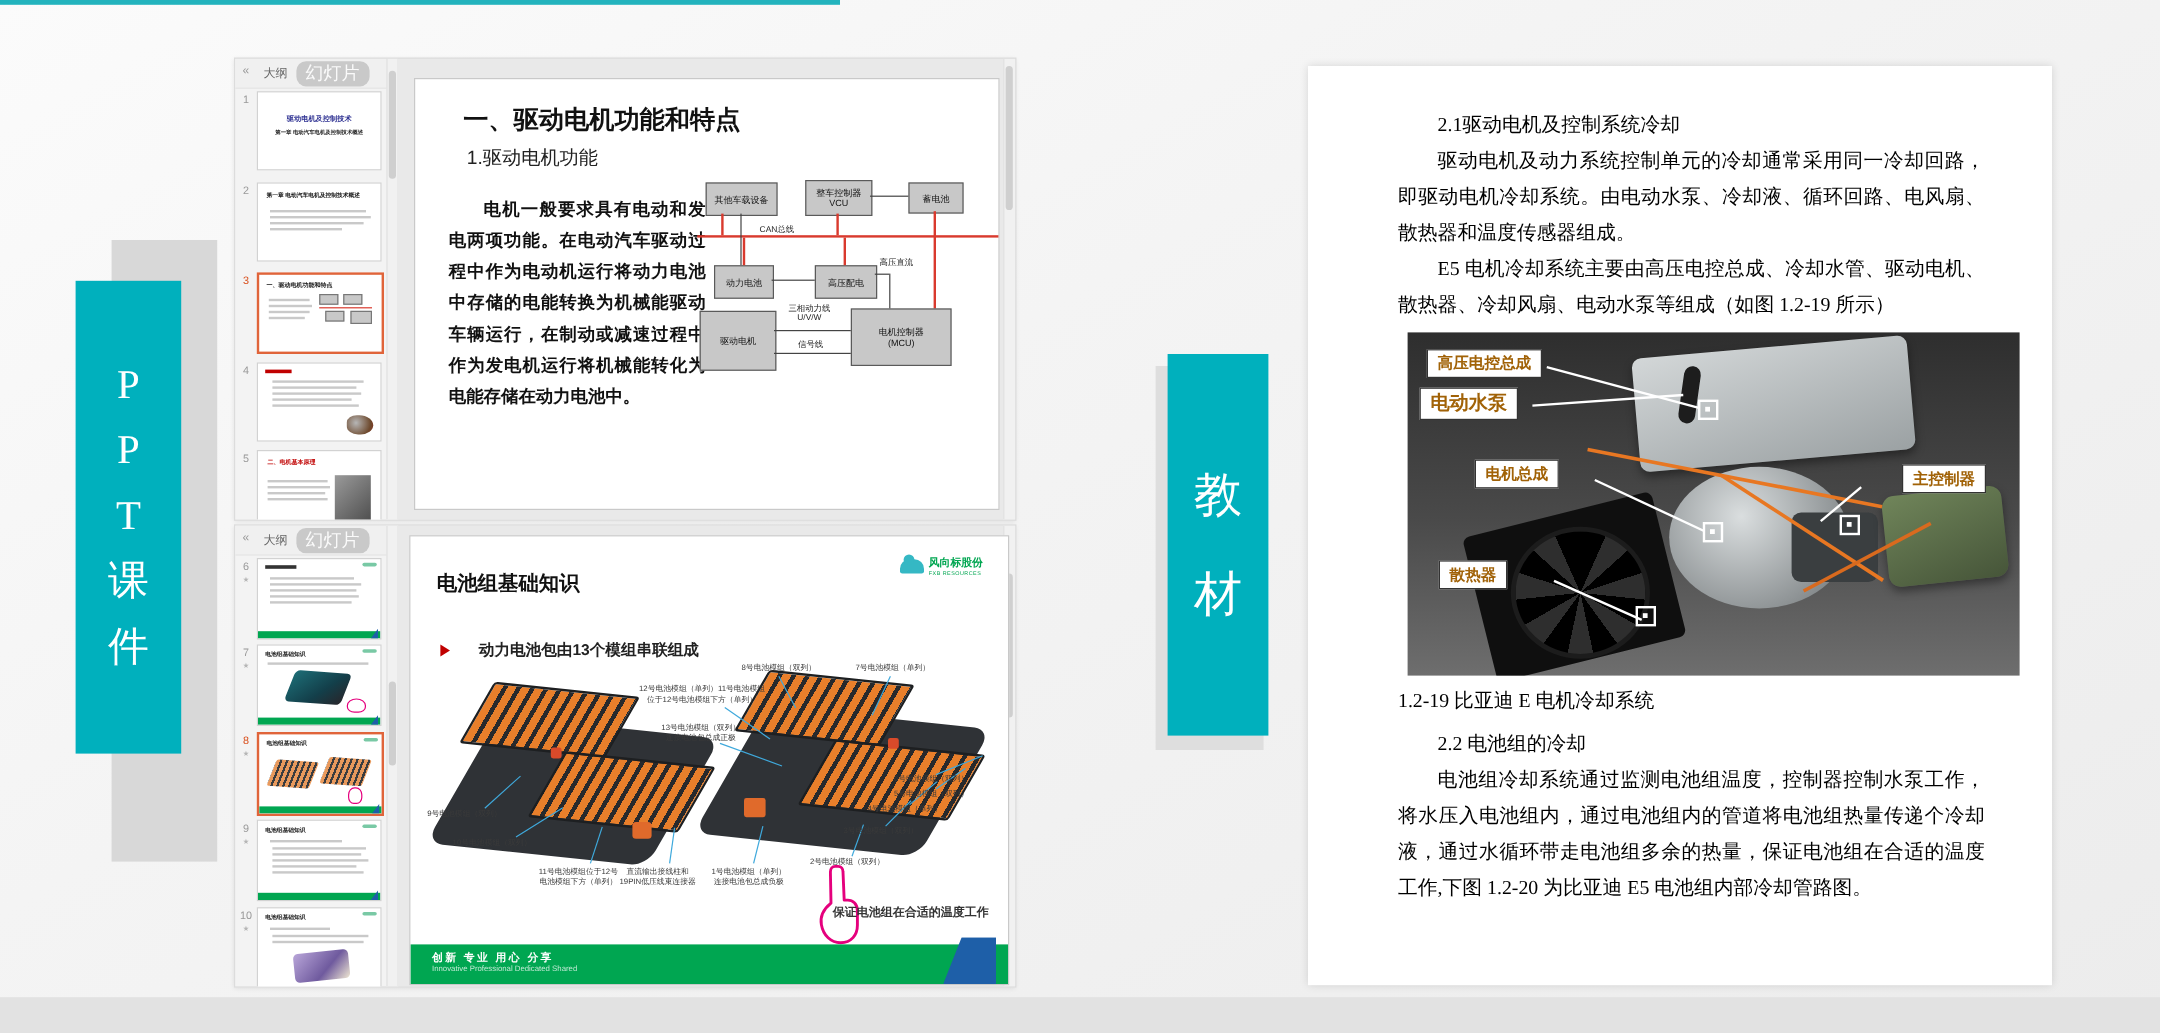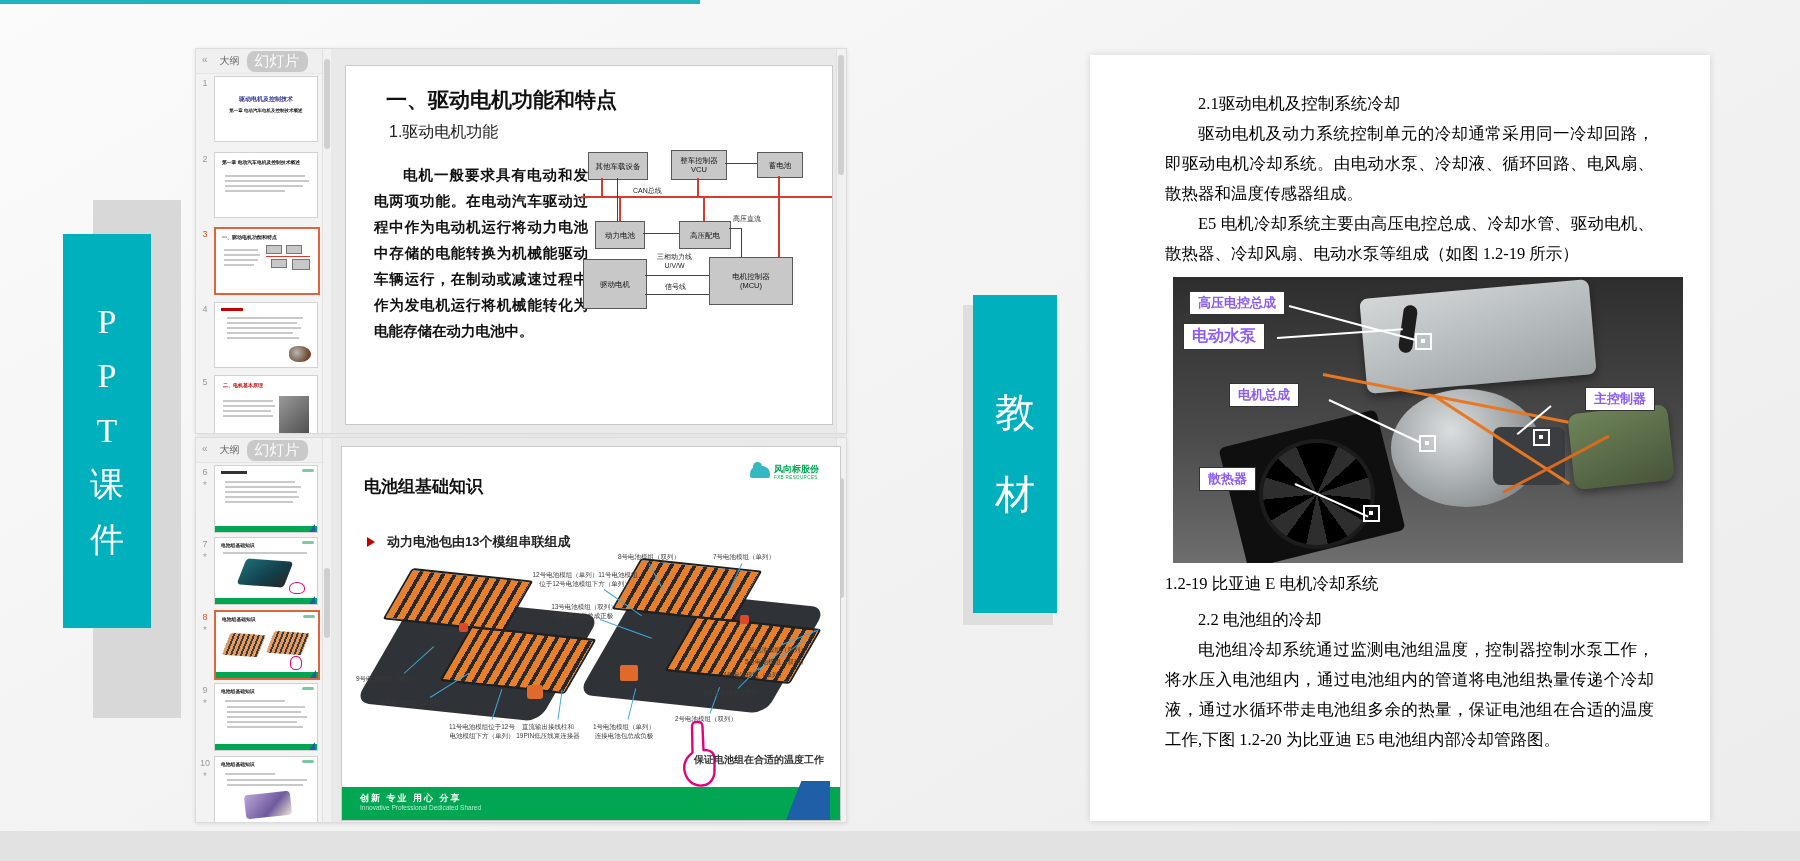--- a/index.html
+++ b/index.html
@@ -49,21 +49,21 @@
   .dglab{position:absolute;font-size:7px;color:#222;white-space:pre-line;text-align:center;}
   .rl{position:absolute;background:#d93a2e;}
   .kl{position:absolute;background:#444;}
   
   .s2title{font-size:17px;font-weight:bold;color:#111;}
   .logo{position:absolute;display:flex;align-items:center;gap:4px;}
   .logocloud{width:20px;height:12px;background:#35b8c4;border-radius:8px 8px 2px 2px;position:relative;}
   .logocloud:after{content:"";position:absolute;left:3px;top:-4px;width:9px;height:9px;background:#35b8c4;border-radius:50%;}
   .logotx1{font-size:9px;font-weight:bold;color:#00a651;line-height:1.1;}
   .logotx2{font-size:4.5px;color:#00a651;letter-spacing:.4px;}
-  .bullet{display:flex;align-items:center;gap:12px;}
+  .bullet{display:flex;align-items:center;gap:24px;}
   .bullet .tri{width:0;height:0;border-left:8px solid #c00000;border-top:5px solid transparent;border-bottom:5px solid transparent;}
   .bullet .btx{font-size:13px;font-weight:bold;color:#222;}
   .bl{position:absolute;transform:translateX(-50%);font-size:6.5px;line-height:1.35;color:#3a3a3a;
       white-space:pre-line;text-align:center;}
   .cl{position:absolute;height:1px;background:#3fa9dc;transform-origin:left center;}
   .pack{position:absolute;}
   .pbase{position:absolute;background:#2f3236;border-radius:14px;}
   .pmod{position:absolute;background:repeating-linear-gradient(90deg,#e87f2b 0 7px,#27292c 7px 11px);
         border:2px solid #1d1f21;border-radius:3px;}
   .redacc{position:absolute;width:9px;height:9px;background:#d94a2a;border-radius:2px;}
@@ -74,21 +74,21 @@
   .gf2{position:absolute;left:18px;top:17px;font-size:6.5px;color:rgba(255,255,255,.75);}
   .btri{position:absolute;background:#1e5fa8;clip-path:polygon(35% 0,100% 0,100% 100%,0 100%);}
   
   .doc{position:absolute;left:1090px;top:55px;width:620px;height:766px;background:#fff;
        box-shadow:0 0 7px rgba(0,0,0,.13);}
   .doccontent{position:absolute;left:75px;right:56px;top:34px;font-family:"Liberation Serif",serif;color:#000;}
   .dochead{font-size:17px;font-weight:bold;margin:0 0 10px 0;}
   .doc p{font-size:16.5px;line-height:30px;text-align:justify;margin:0;text-indent:2em;}
   .fig{position:relative;margin:8px 0 6px 8px;width:510px;height:286px;
        background:linear-gradient(180deg,#2e2e2e 0%,#4a4a4a 55%,#6e6e6e 100%);overflow:hidden;}
-  .chip{position:absolute;background:#fff;border:1px solid #333;color:#8b5cf6;font-weight:bold;
+  .chip{position:absolute;background:#fff;border:1px solid #333;color:#a16207;font-weight:bold;
         font-family:"Liberation Sans",sans-serif;padding:2px 8px;}
   .wl{position:absolute;height:2px;background:#fff;transform-origin:left center;}
   .mk{position:absolute;width:13px;height:13px;border:2px solid #fff;}
   .mk:after{content:"";position:absolute;left:4px;top:4px;width:4px;height:4px;background:#fff;}
   .cap{text-align:center;font-size:16px;margin:4px 0 6px 0 !important;text-indent:0 !important;}
   .thumbtx{position:absolute;font-weight:bold;}
   .portrait{position:absolute;background:linear-gradient(135deg,#9a9a9a,#4f4f4f);}
 </style>
 </head>
 <body>

